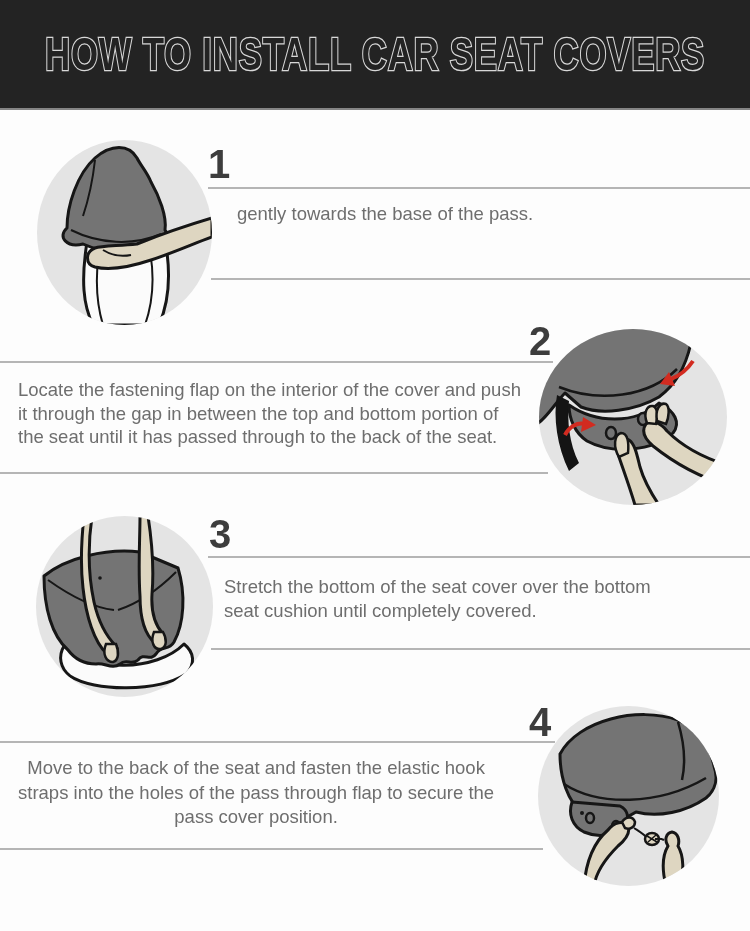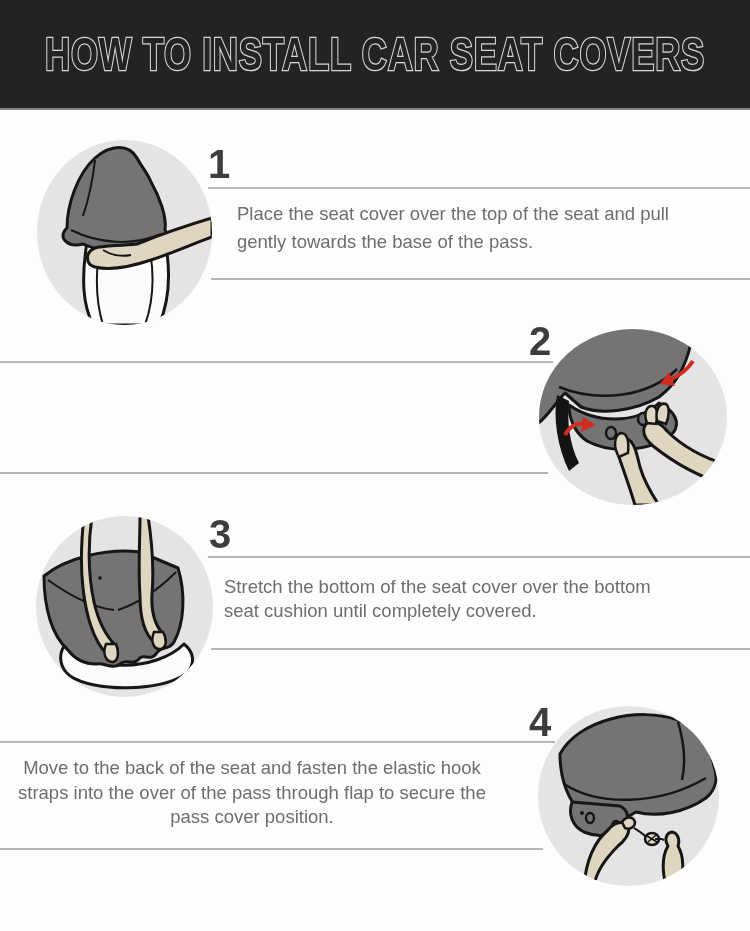--- a/index.html
+++ b/index.html
@@ -62,27 +62,31 @@
       <path d="M34,90 C62,104 96,106 124,94" fill="none" stroke="#161616" stroke-width="2"></path>
       <path d="M58,20 C56,38 52,58 46,76" fill="none" stroke="#161616" stroke-width="2"></path>
 
       <path d="M175,78 C148,86 120,96 100,104 C78,106 64,106 58,108 C48,112 48,124 58,127 C74,131 96,126 114,120 C136,113 158,103 175,97 Z" fill="#ded6c1" stroke="#161616" stroke-width="3" stroke-linejoin="round"></path>
       <path d="M66,110 C74,115 84,117 94,115" fill="none" stroke="#161616" stroke-width="2"></path>
     </svg>
   </div>
   <div class="step-number" style="left:208px;top:142px;">1</div>
   <div class="rule" style="left:208px;top:187px;width:542px;"></div>
   <div class="step-text lh28" style="left:237px;top:200px;">
-    <div class="line">Place the seat cover over the top of the seat and pull</div>
     <div class="line">gently towards the base of the pass.</div>
   </div>
   <div class="rule" style="left:211px;top:278px;width:539px;"></div>
 
   <div class="step-number" style="left:529px;top:319px;">2</div>
   <div class="rule" style="left:0;top:361px;width:553px;"></div>
+  <div class="step-text lh24" style="left:18px;top:378px;">
+    <div class="line">Locate the fastening flap on the interior of the cover and push</div>
+    <div class="line">it through the gap in between the top and bottom portion of</div>
+    <div class="line">the seat until it has passed through to the back of the seat.</div>
+  </div>
   <div class="rule" style="left:0;top:472px;width:548px;"></div>
   <div class="circle" style="left:539px;top:329px;width:188px;height:176px;" aria-label="hands-pushing-fastening-flap-through-seat-gap-illustration">
     <svg viewBox="0 0 188 176" preserveAspectRatio="none">
 
       <path d="M-4,96 L-4,14 C36,-8 128,-10 152,14 C146,40 136,56 120,68 C96,82 62,86 42,78 L26,64 C16,74 6,92 -4,96 Z" fill="#747474" stroke="#161616" stroke-width="3" stroke-linejoin="round"></path>
       <path d="M20,58 C60,74 110,68 138,40" fill="none" stroke="#161616" stroke-width="2.5"></path>
 
       <path d="M18,66 C14,88 18,118 30,142 L40,134 C30,114 28,92 30,72 Z" fill="#141414"></path>
 
       <path d="M30,76 C56,94 96,96 120,74 C136,82 142,94 134,104 C114,122 74,126 48,112 C36,104 30,90 30,76 Z" fill="#747474" stroke="#161616" stroke-width="3" stroke-linejoin="round"></path>
@@ -125,21 +129,21 @@
   <div class="step-text lh24" style="left:224px;top:575px;">
     <div class="line">Stretch the bottom of the seat cover over the bottom</div>
     <div class="line">seat cushion until completely covered.</div>
   </div>
   <div class="rule" style="left:211px;top:648px;width:539px;"></div>
 
   <div class="step-number" style="left:529px;top:700px;">4</div>
   <div class="rule" style="left:0;top:741px;width:555px;"></div>
   <div class="step-text lh25" style="left:18px;top:756px;">
     <div class="line">Move to the back of the seat and fasten the elastic hook</div>
-    <div class="line">straps into the over of the pass through flap to secure the</div>
+    <div class="line">straps into the holes of the pass through flap to secure the</div>
     <div class="line">pass cover position.</div>
   </div>
   <div class="rule" style="left:0;top:848px;width:543px;"></div>
   <div class="circle" style="left:538px;top:706px;width:181px;height:180px;" aria-label="hand-fastening-elastic-hook-straps-behind-seat-illustration">
     <svg viewBox="0 0 181 180" preserveAspectRatio="none">
 
       <path d="M22,48 C40,14 100,0 140,14 C160,22 172,40 176,60 C180,72 178,84 168,92 C148,106 120,112 98,106 C80,118 56,118 44,106 C30,96 22,72 22,48 Z" fill="#747474" stroke="#161616" stroke-width="3" stroke-linejoin="round"></path>
       <path d="M26,78 C60,100 120,100 168,72" fill="none" stroke="#161616" stroke-width="2.5"></path>
       <path d="M140,16 C146,36 148,56 144,74" fill="none" stroke="#161616" stroke-width="2.5"></path>
 

